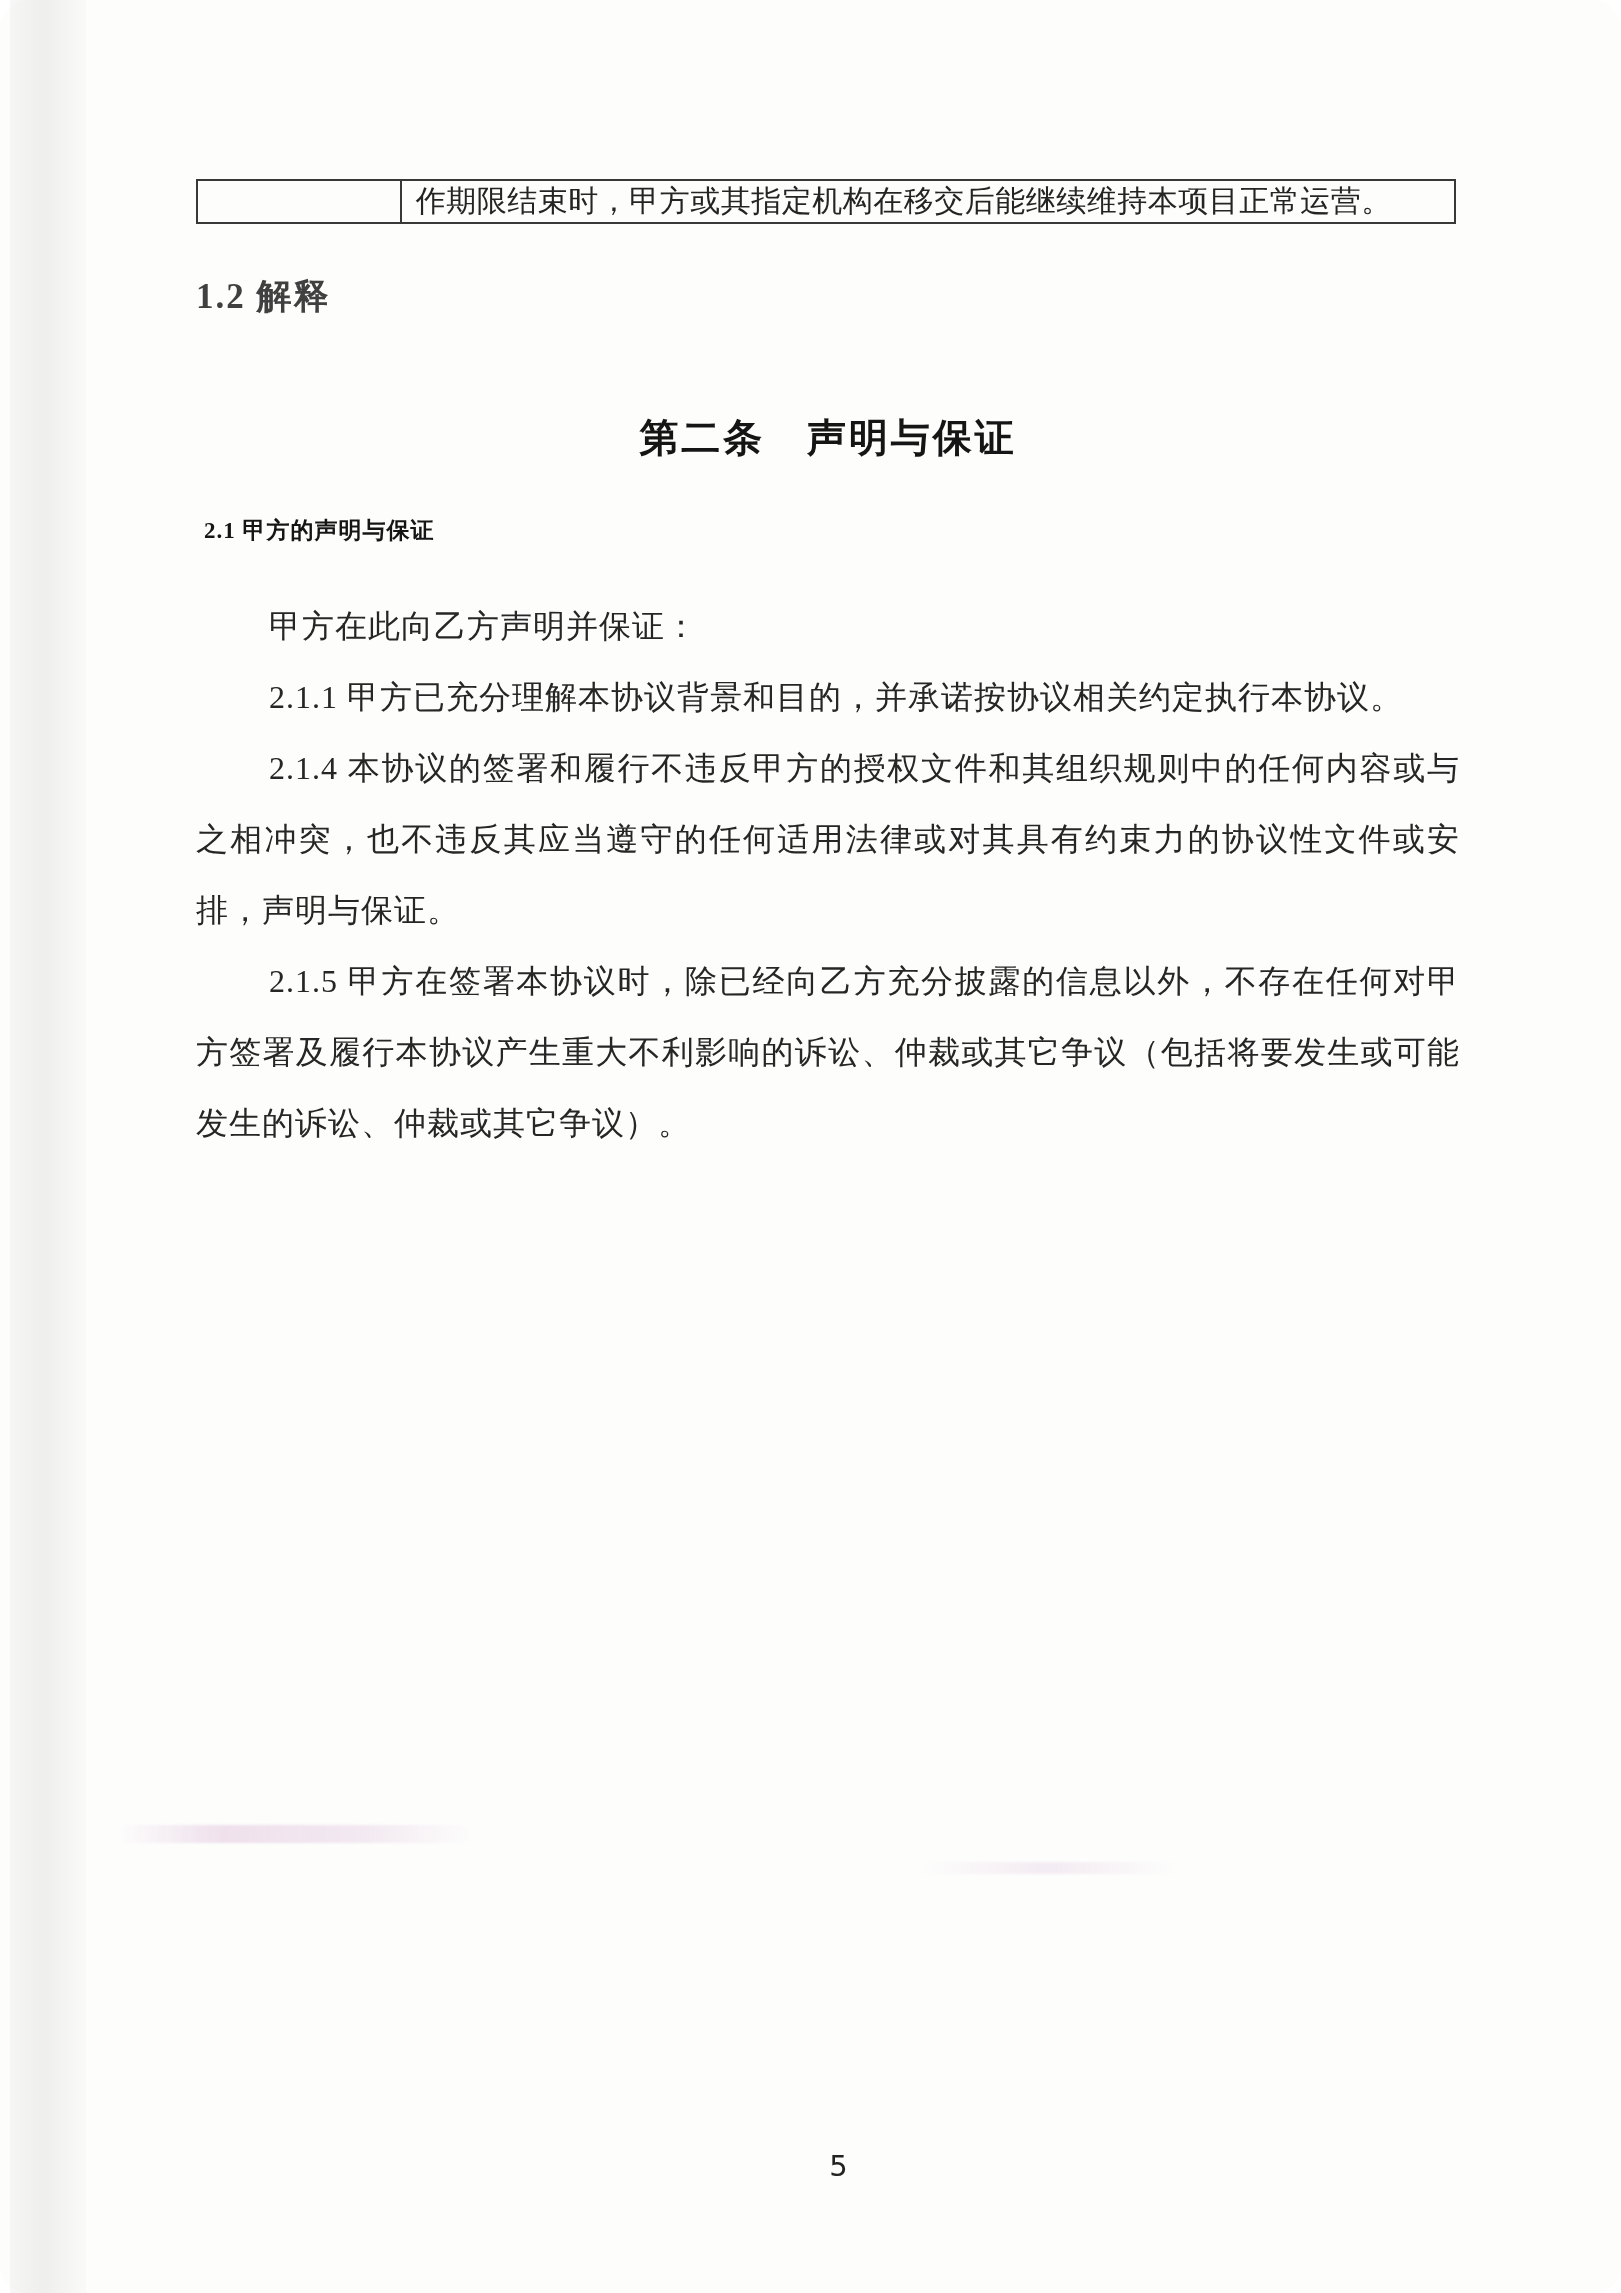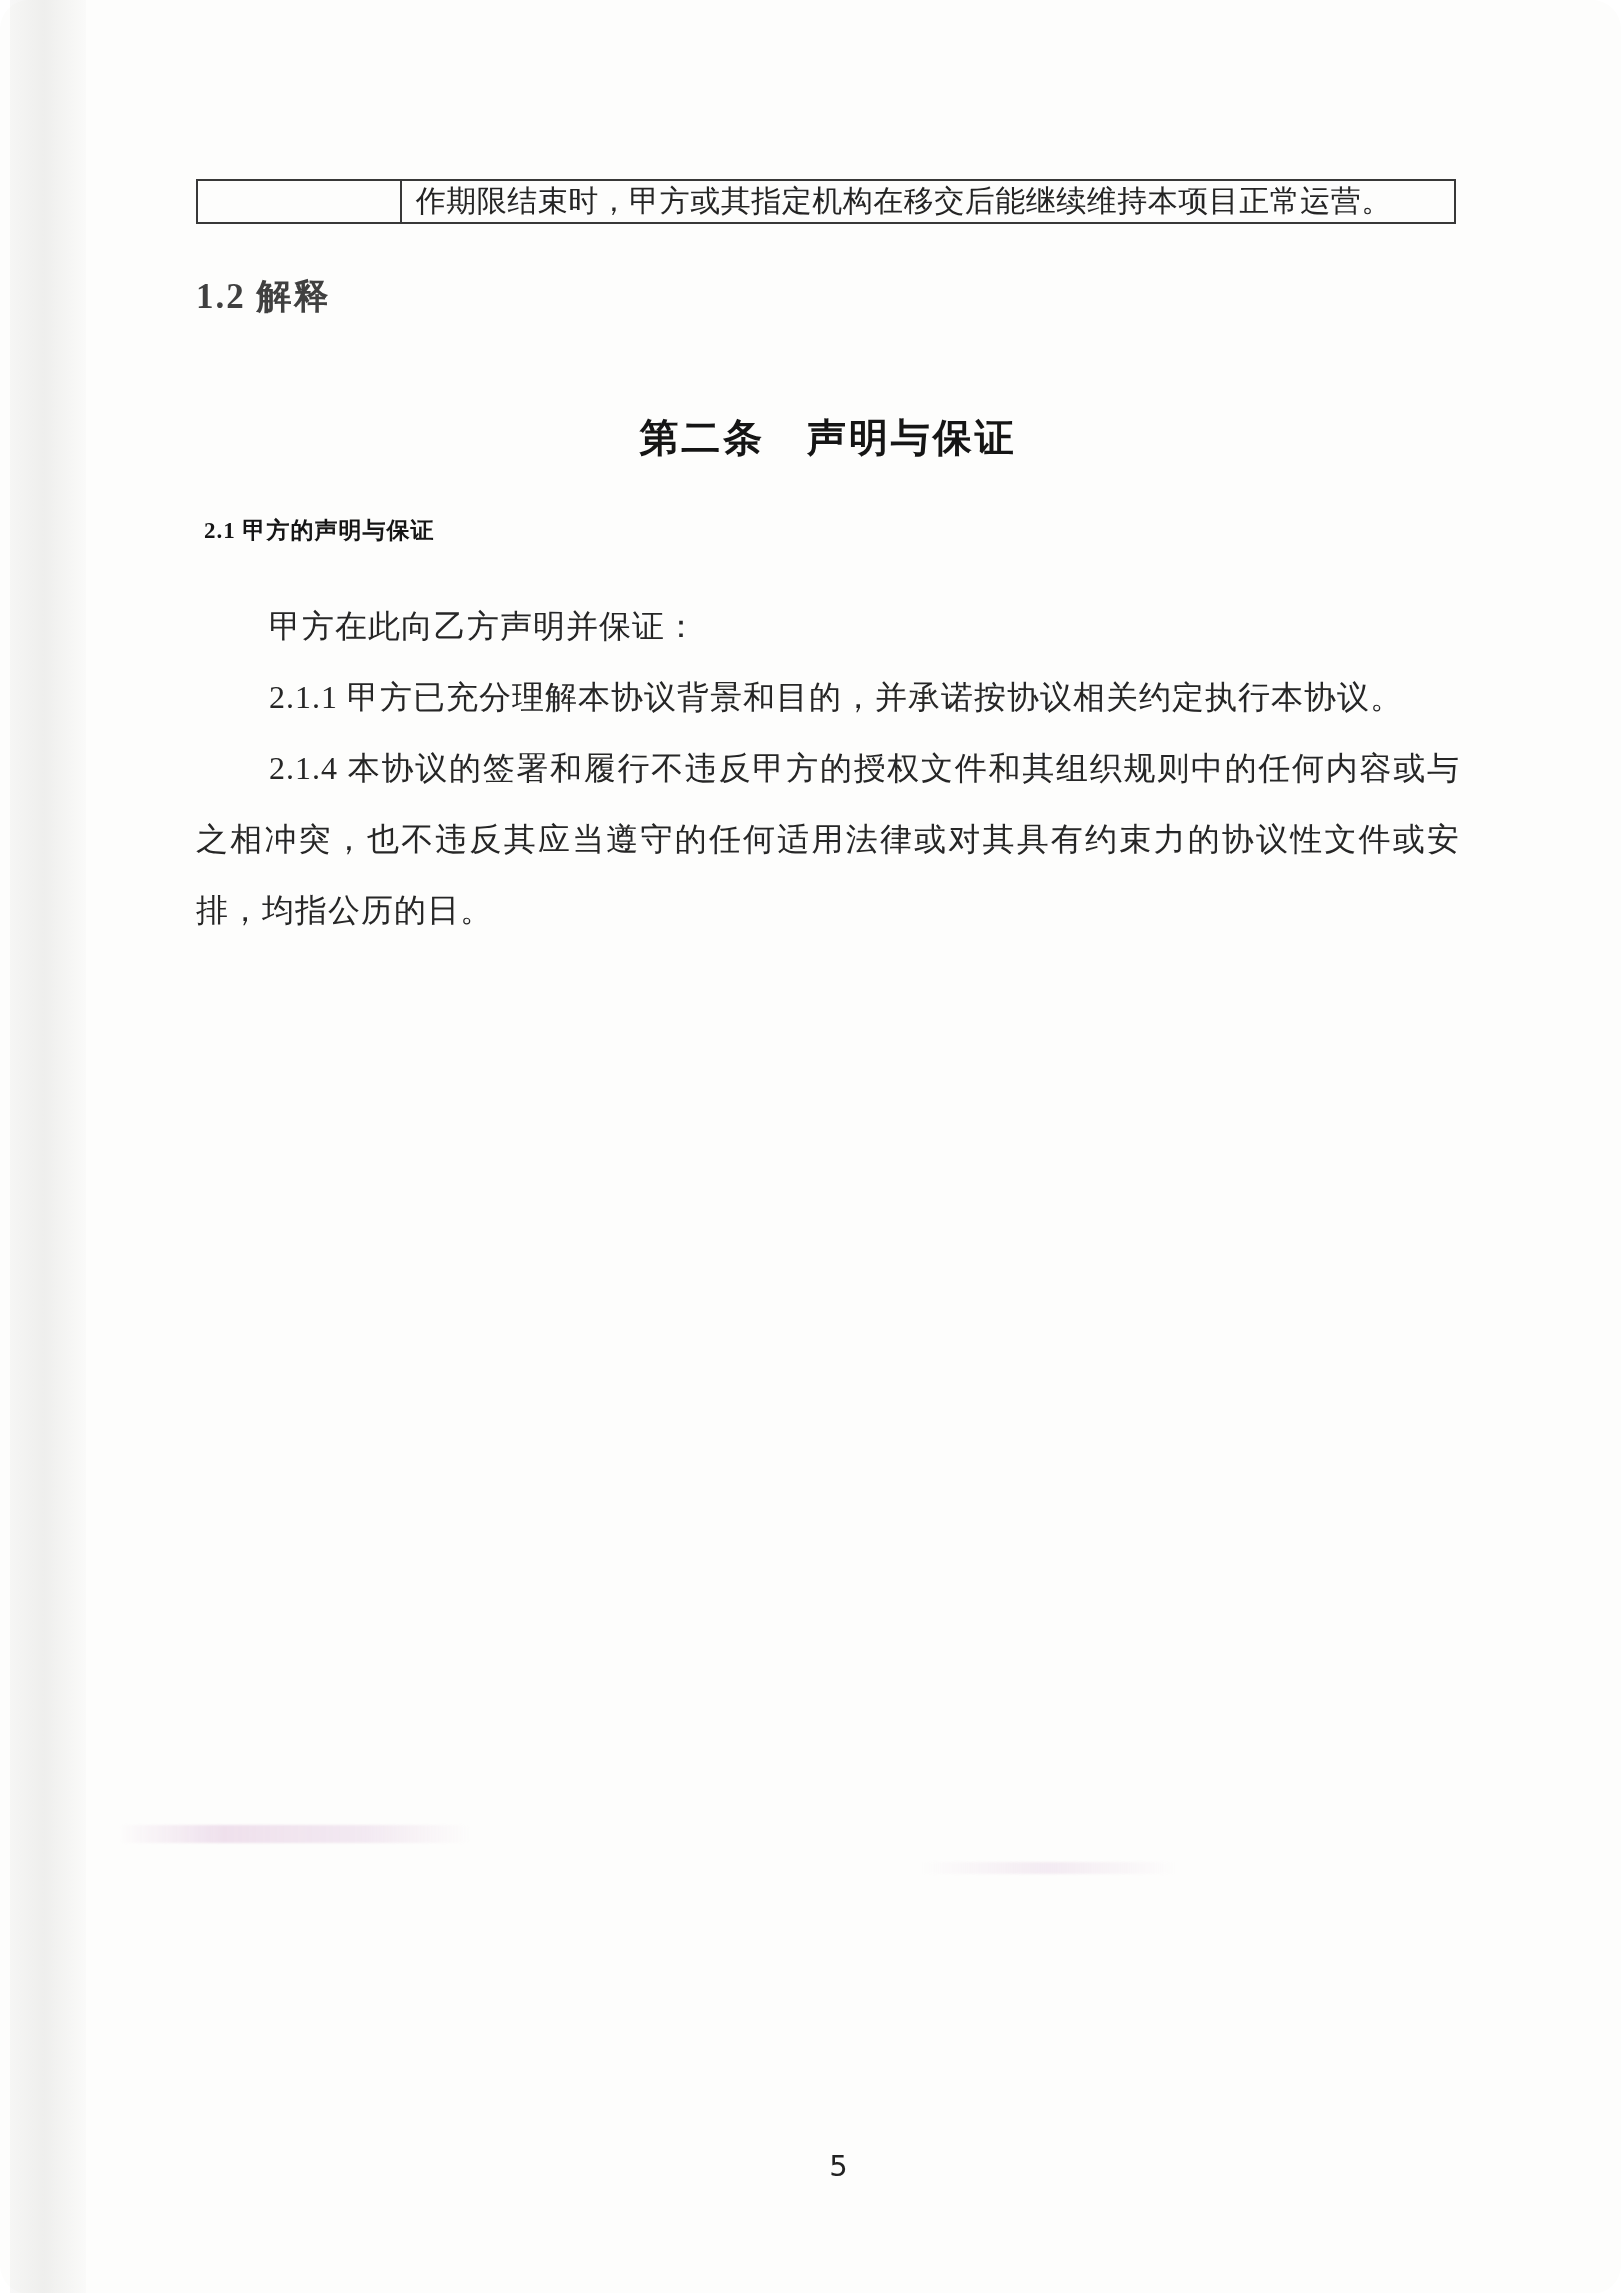--- a/index.html
+++ b/index.html
@@ -132,21 +132,22 @@
     <div class="h-sub">1.2 解释</div>
 
 
     <div class="h-article">第二条　声明与保证</div>
 
     <div class="h-sub2">2.1 甲方的声明与保证</div>
 
     <div class="stack2">
       <p class="clause">甲方在此向乙方声明并保证：</p>
       <p class="clause">2.1.1 甲方已充分理解本协议背景和目的，并承诺按协议相关约定执行本协议。</p>
-      <p class="clause">2.1.4 本协议的签署和履行不违反甲方的授权文件和其组织规则中的任何内容或与之相冲突，也不违反其应当遵守的任何适用法律或对其具有约束力的协议性文件或安排，均指公历的日。</p>
+      <p class="clause">2.1.4 本协议的签署和履行不违反甲方的授权文件和其组织规则中的任何内容或与之相冲突，也不违反其应当遵守的任何适用法律或对其具有约束力的协议性文件或安排，声明与保证。</p>
+      <p class="clause">2.1.5 甲方在签署本协议时，除已经向乙方充分披露的信息以外，不存在任何对甲方签署及履行本协议产生重大不利影响的诉讼、仲裁或其它争议（包括将要发生或可能发生的诉讼、仲裁或其它争议）。</p>
     </div>
 
   </div>
 
   <div class="page-number">5</div>
 
 </div>
 
 
 </body></html>

